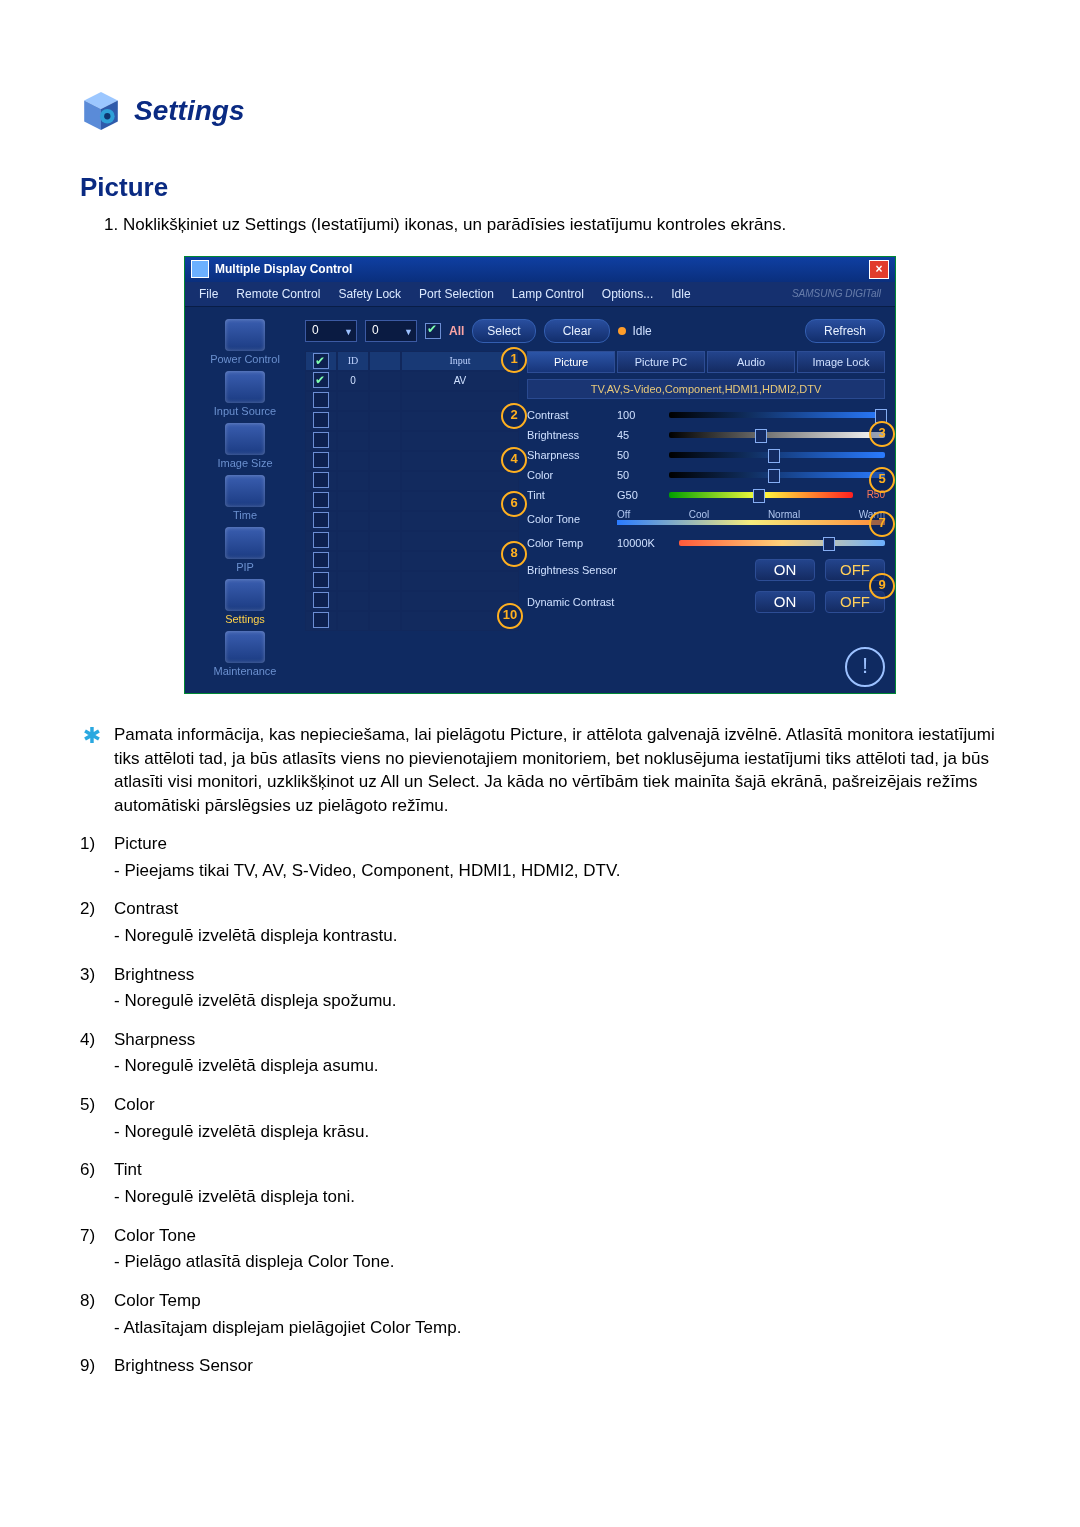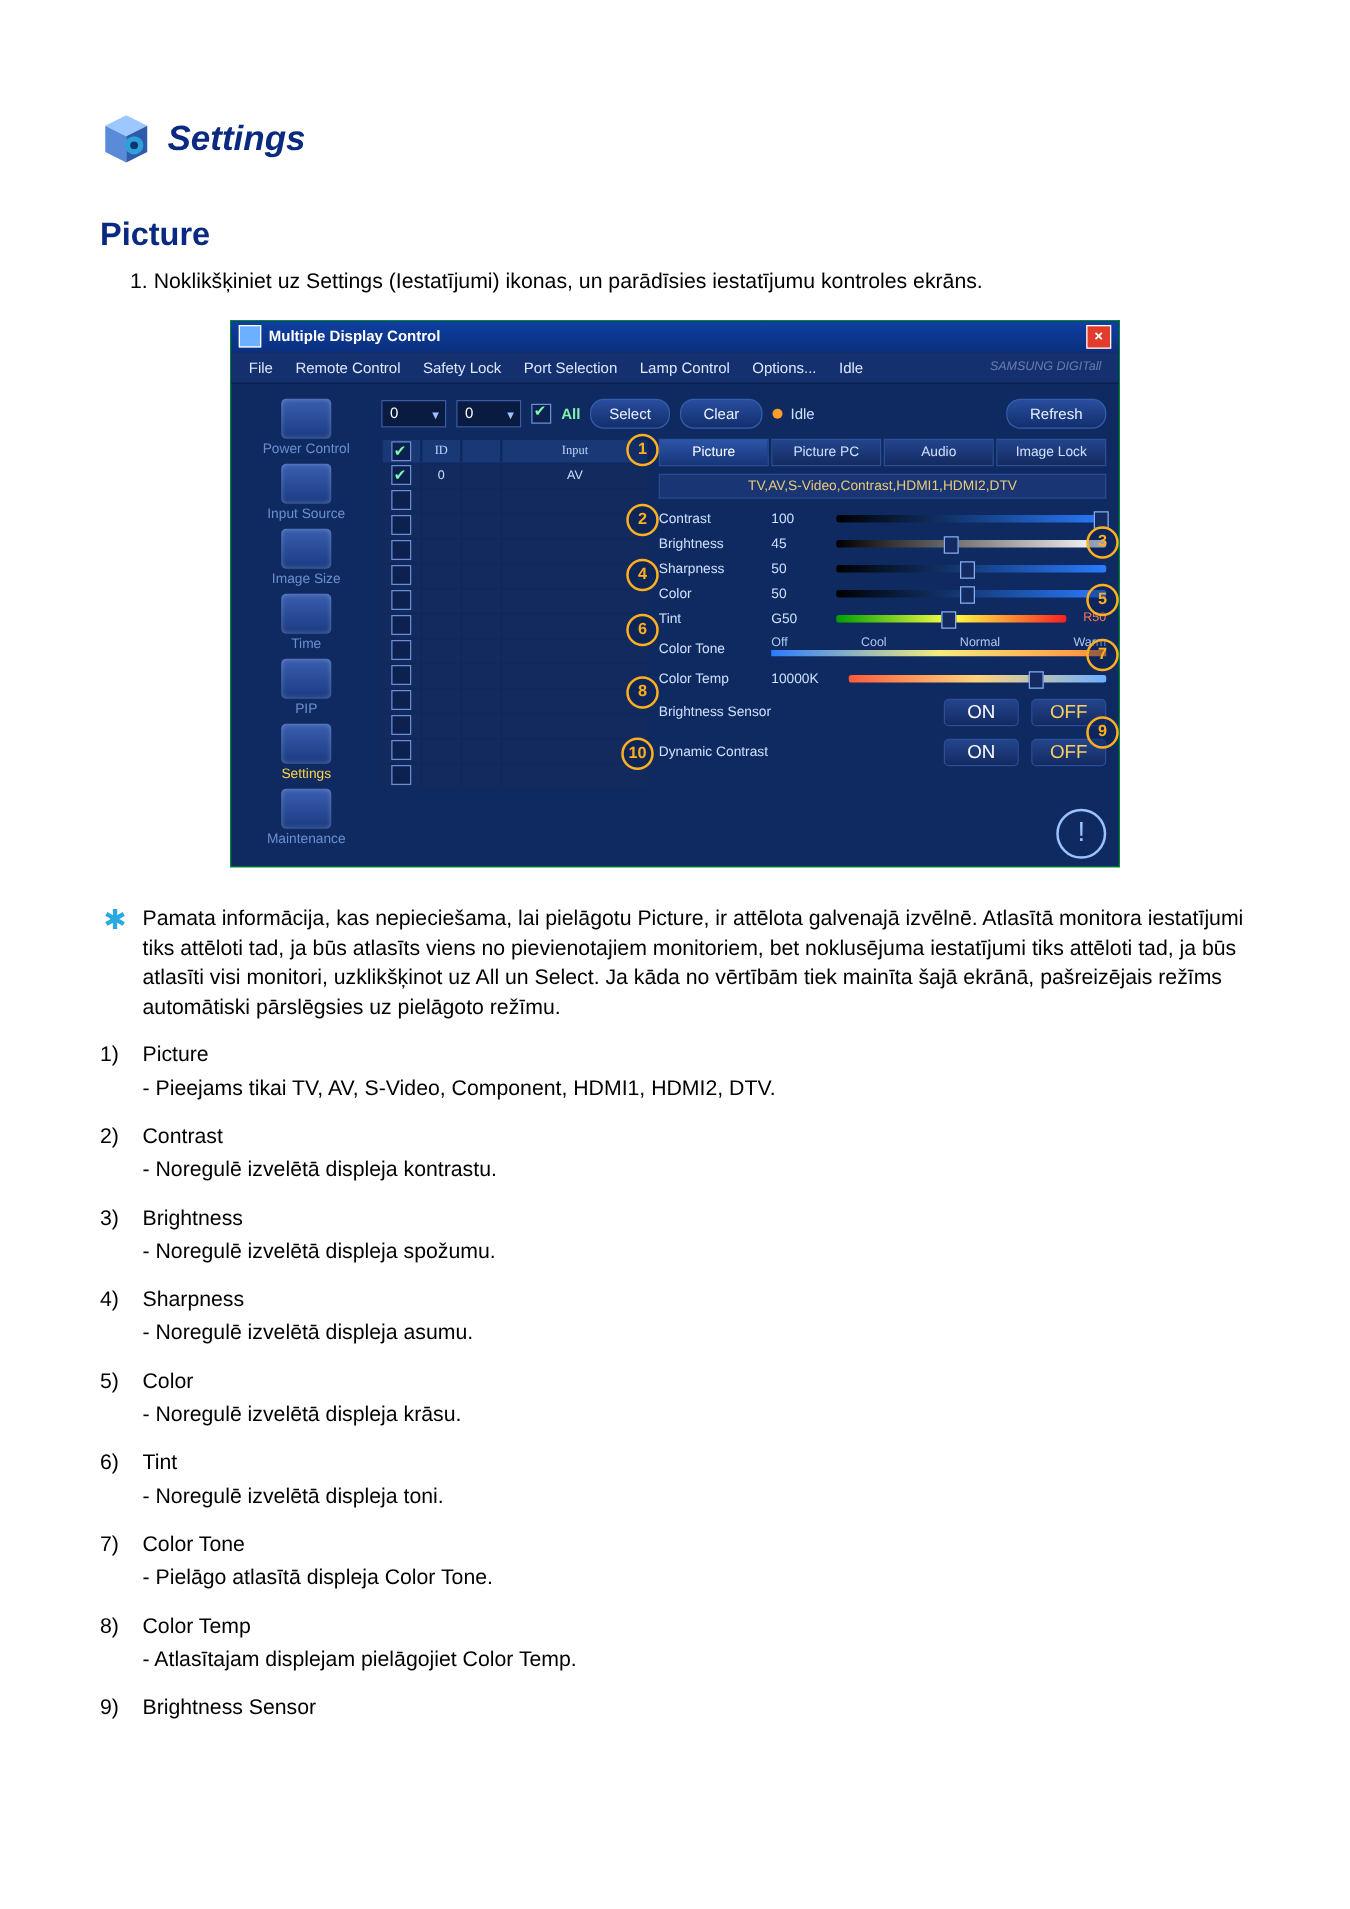--- a/index.html
+++ b/index.html
@@ -132,21 +132,21 @@
           <div class="s-item active"><div class="s-ico"></div><span>Settings</span></div>
           <div class="s-item"><div class="s-ico"></div><span>Maintenance</span></div>
         </div>
 
         <div class="right">
 
           <div class="toolbar">
             <span class="sel">0</span>
             <span class="sel">0</span>
             <span class="chk on"></span>
-            <span style="color:#86efac;font-weight:bold;">All</span>
+            <span style="color:#fca5a5;font-weight:bold;">All</span>
             <span class="btn select">Select</span>
             <span class="btn">Clear</span>
             <span style="display:flex;align-items:center;">
                 <span class="dot"></span>
                 <span>Idle</span>
               </span>
             <span class="btn" style="margin-left:auto;">Refresh</span>
           </div>
 
           <div class="split">
@@ -241,21 +241,21 @@
               </div>
             </div>
 
             <div class="panel">
               <div class="p-tabs">
                 <div class="p-tab active">Picture</div>
                 <div class="p-tab">Picture PC</div>
                 <div class="p-tab">Audio</div>
                 <div class="p-tab">Image Lock</div>
               </div>
-              <div class="p-sub">TV,AV,S-Video,Contrast,HDMI1,HDMI2,DTV</div>
+              <div class="p-sub">TV,AV,S-Video,Component,HDMI1,HDMI2,DTV</div>
 
               <div class="sl">
                   <span class="lbl">Contrast</span>
                   <span class="val">100</span>
                   <div class="track t-blue">
                     <span class="handle" style="left:calc(100% - 10px);"></span>
                   </div>
                 </div>
               <div class="sl">
                   <span class="lbl">Brightness</span>
@@ -323,21 +323,21 @@
 
               <span class="callout" style="left:-26px;top:-4px;">1</span>
               <span class="callout" style="left:-26px;top:52px;">2</span>
               <span class="callout" style="right:-10px;top:70px;">3</span>
               <span class="callout" style="left:-26px;top:96px;">4</span>
               <span class="callout" style="right:-10px;top:116px;">5</span>
               <span class="callout" style="left:-26px;top:140px;">6</span>
               <span class="callout" style="right:-10px;top:160px;">7</span>
               <span class="callout" style="left:-26px;top:190px;">8</span>
               <span class="callout" style="right:-10px;top:222px;">9</span>
-              <span class="callout" style="left:-30px;top:239px;">10</span>
+              <span class="callout" style="left:-30px;top:252px;">10</span>
             </div>
           </div>
         </div>
 
         <span class="warn">!</span>
       </div>
     </div>
   </div>
 
   <div class="star-note">

